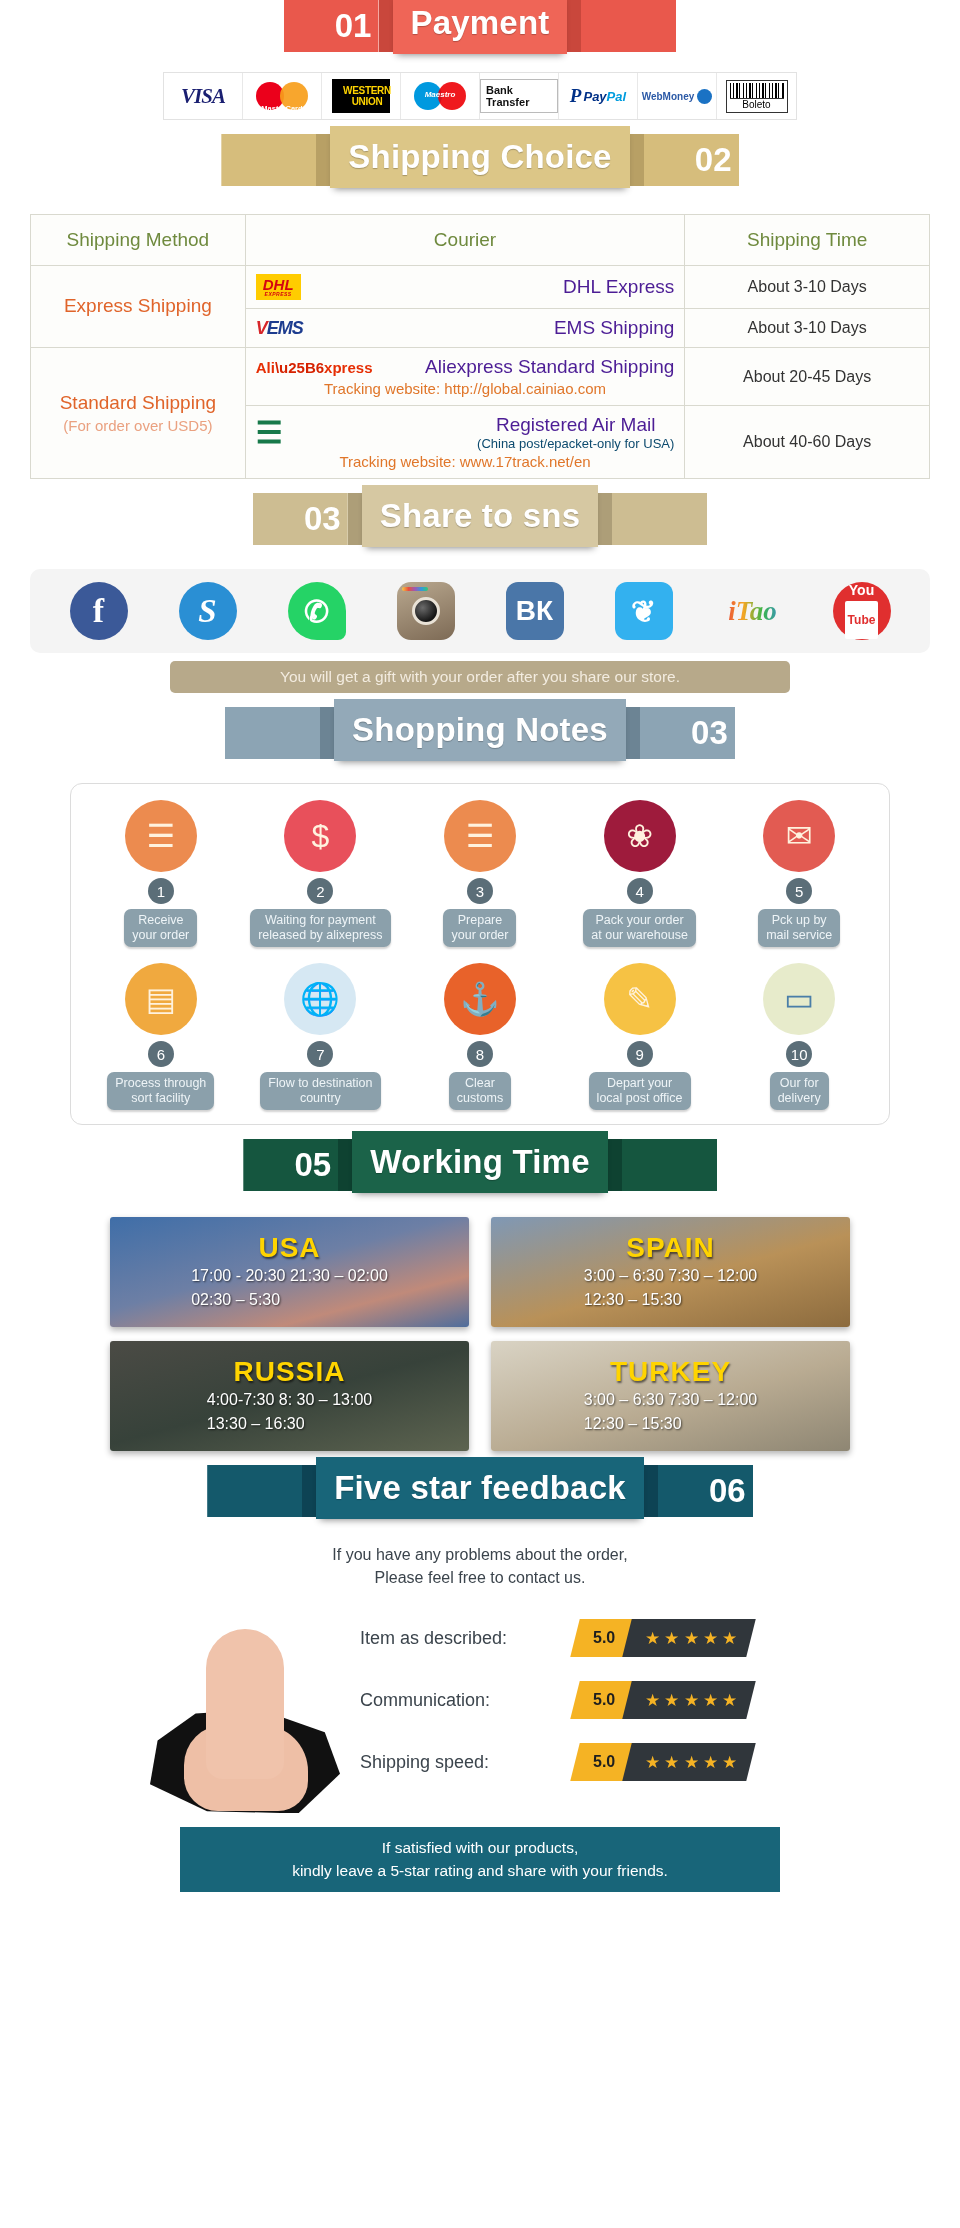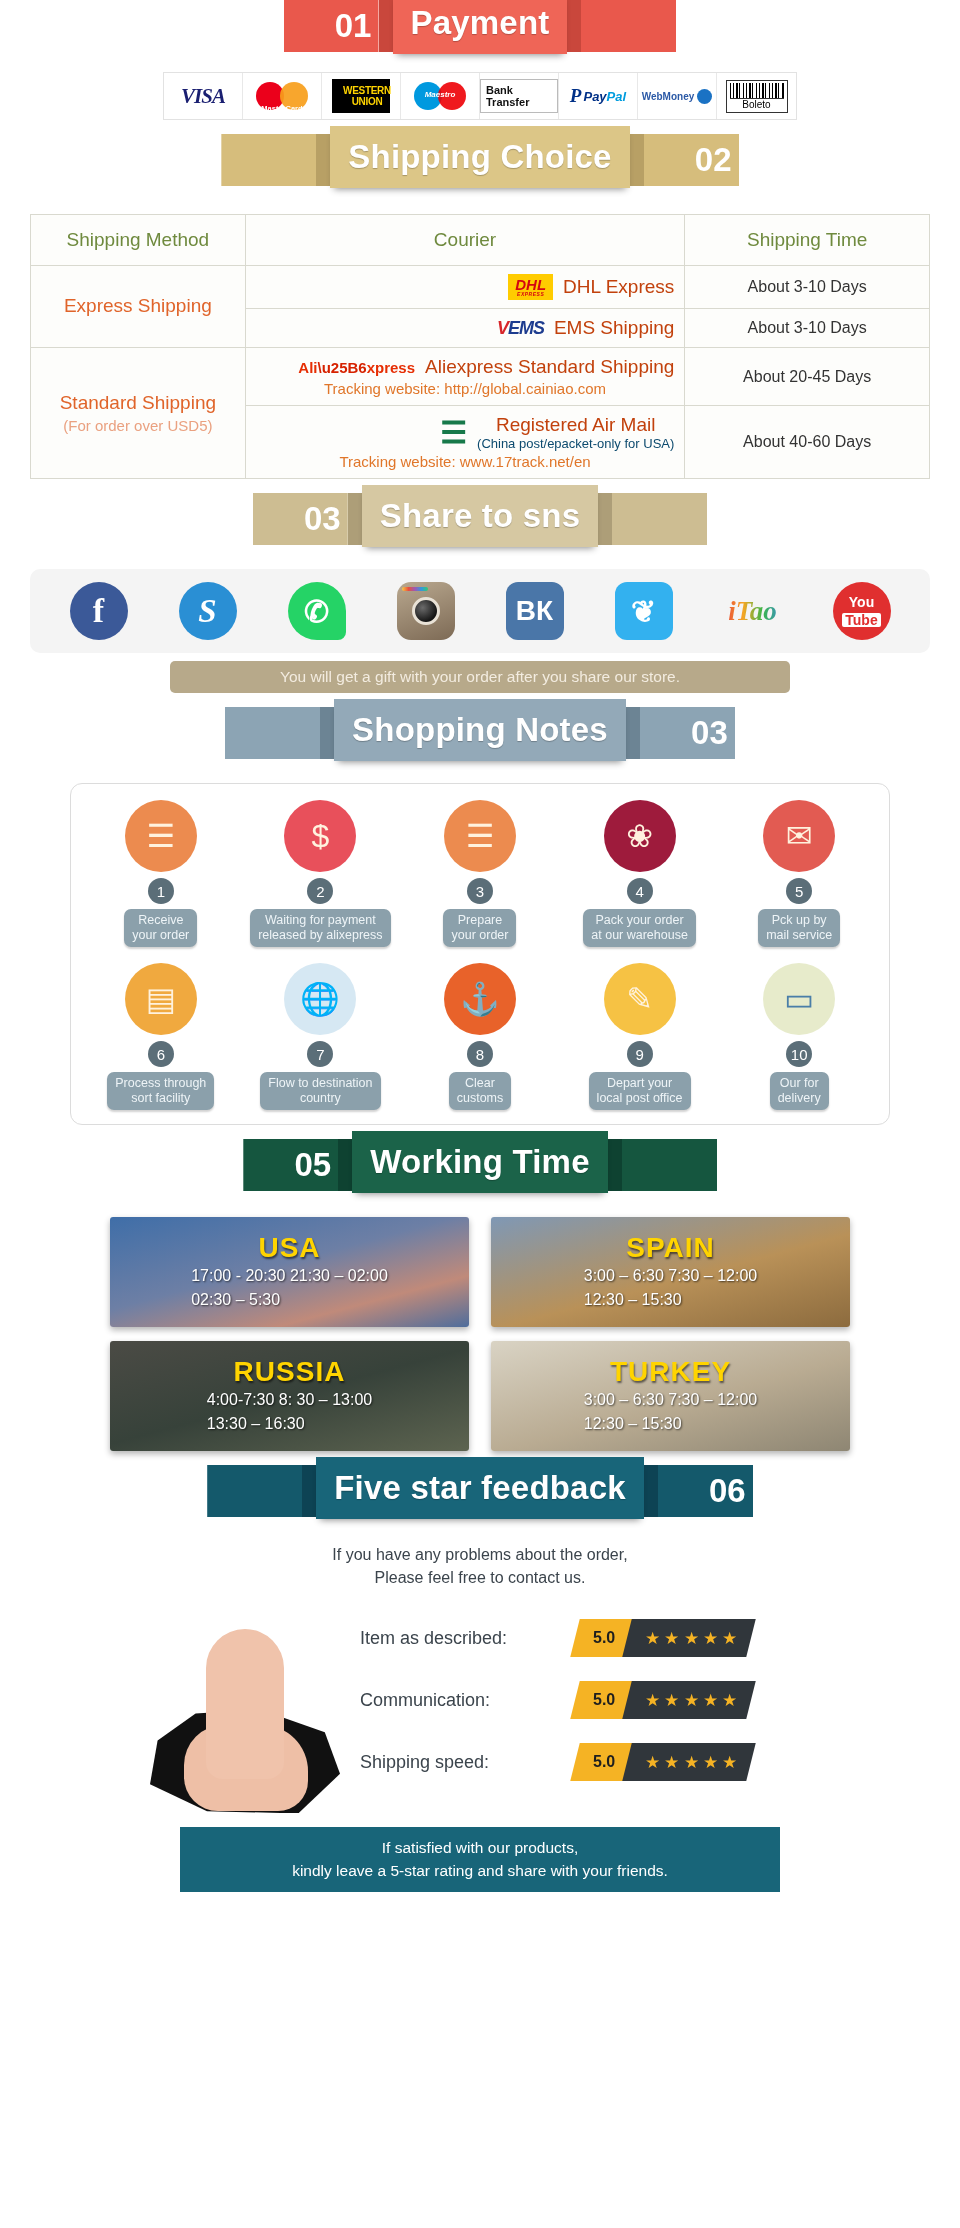--- a/index.html
+++ b/index.html
@@ -62,22 +62,22 @@
   .boleto .lbl{font-size:10px;color:#000;border-top:1px solid #333;width:100%;text-align:center;}
 
   
   .ship-table { width: 900px; margin: 14px auto 0; border-collapse: collapse; background:#fdfdfb; }
   .ship-table td, .ship-table th { border: 1px solid #d9d9cf; vertical-align: middle; }
   .ship-table th { padding: 14px 6px; font-weight: normal; font-size: 19px; color: #6f8a3e; }
   .col-method { width: 215px; } .col-courier { width: 440px; } .col-time { width: 245px; }
   .m-label { color:#e0642a; font-size:19px; text-align:center; line-height:1.3; }
   .m-sub { color:#eaa180; font-size:15px; }
   .c-cell { padding: 8px 10px; text-align:center; }
-  .c-line { display:flex; align-items:center; justify-content:flex-end; gap:10px; }
-  .c-name { font-size:19px; color:#c2410c; }
+  .c-line { display:flex; align-items:center; justify-content:space-between; gap:10px; }
+  .c-name { font-size:19px; color:#4c1d95; }
   .c-sub { font-size:13px; color:#0c4a6e; }
   .track { color:#e0762a; font-size:15px; margin-top:2px; }
   .t-cell { text-align:center; font-size:16px; color:#333; }
 
   .lg-dhl{background:#fc0;color:#d40511;font-weight:bold;font-style:italic;font-size:15px;padding:3px 7px;display:flex;flex-direction:column;align-items:center;line-height:1;}
   .lg-dhl small{font-size:5px;letter-spacing:.5px;}
   .lg-ems{display:flex;align-items:center;}
   .lg-ems .v{color:#d7262a;font-weight:bold;font-style:italic;font-size:18px;letter-spacing:-1px;}
   .lg-ems .e{color:#1d3c8f;font-weight:bold;font-style:italic;font-size:18px;letter-spacing:-1px;}
   .lg-ali{font-weight:bold;font-size:15px;color:#e62e04;white-space:nowrap;}
@@ -91,21 +91,21 @@
   .si.sk{background:#2a8fd4;border-radius:50%;font-size:33px;font-style:italic;font-family:"Liberation Serif",serif;}
   .si.wa{background:#25d366;border-radius:50% 50% 8px 50%;font-size:30px;}
   .si.ig{background:linear-gradient(160deg,#b9a88f,#7d6a55);border-radius:14px;position:relative;}
   .si.ig .lens{width:28px;height:28px;border-radius:50%;background:radial-gradient(circle at 35% 35%,#6b6b6b,#151515 70%);border:3px solid #e9e2d6;}
   .si.ig .strip{position:absolute;top:5px;left:5px;width:26px;height:4px;background:linear-gradient(90deg,#f7c843,#e94f3d,#9b59b6,#3498db,#2ecc71);border-radius:2px;}
   .si.vk{background:#4a76a8;border-radius:12px;font-size:28px;}
   .si.tw{background:#33b1ef;border-radius:12px;font-size:30px;}
   .si.itao{background:transparent;font-family:"Liberation Serif",serif;font-style:italic;font-size:27px;
            background-image:linear-gradient(90deg,#e8453c,#f5a623,#39b54a,#3b8fd0);-webkit-background-clip:text;background-clip:text;color:transparent;font-weight:bold;}
   .si.yt{background:#e02f2f;border-radius:50%;flex-direction:column;line-height:1;font-size:14px;}
-  .si.yt .tube{background:#fff;color:#e02f2f;font-size:14px;padding:0 3px;border-radius:2px;margin-top:4px;}
+  .si.yt .tube{background:#fff;color:#e02f2f;font-size:12px;padding:13px 3px;border-radius:2px;margin-top:4px;}
 
   .gift-note { margin: 8px auto 0; width: 620px; background:#b7a98a; color:#f3ece0; text-align:center;
                font-size:15.5px; padding:7px 10px; border-radius:5px; }
 
   
   .notes-card { width: 820px; margin: 10px auto 0; border:1px solid #dcdcdc; border-radius:12px; padding:16px 10px 14px; background:#fff; }
   .notes-row { display:flex; justify-content:space-around; align-items:flex-start; }
   .notes-row + .notes-row { margin-top: 16px; }
   .note { width: 150px; display:flex; flex-direction:column; align-items:center; }
   .note-ic { width:72px; height:72px; border-radius:50%; display:flex; align-items:center; justify-content:center; font-size:32px; color:#fff2de; }

